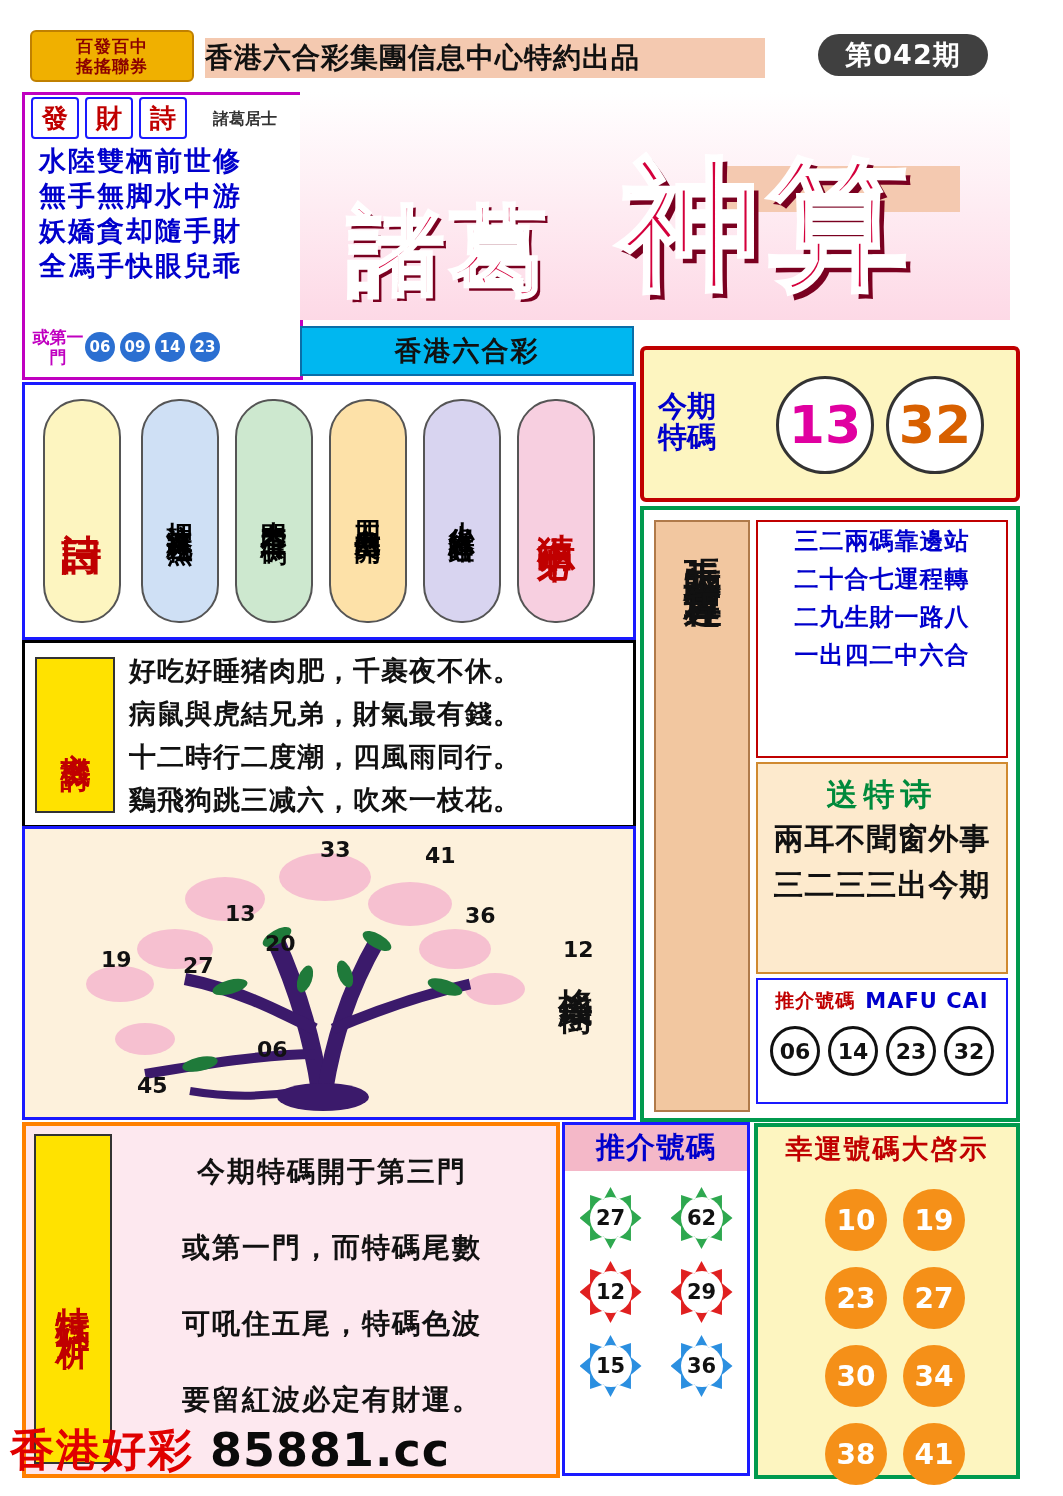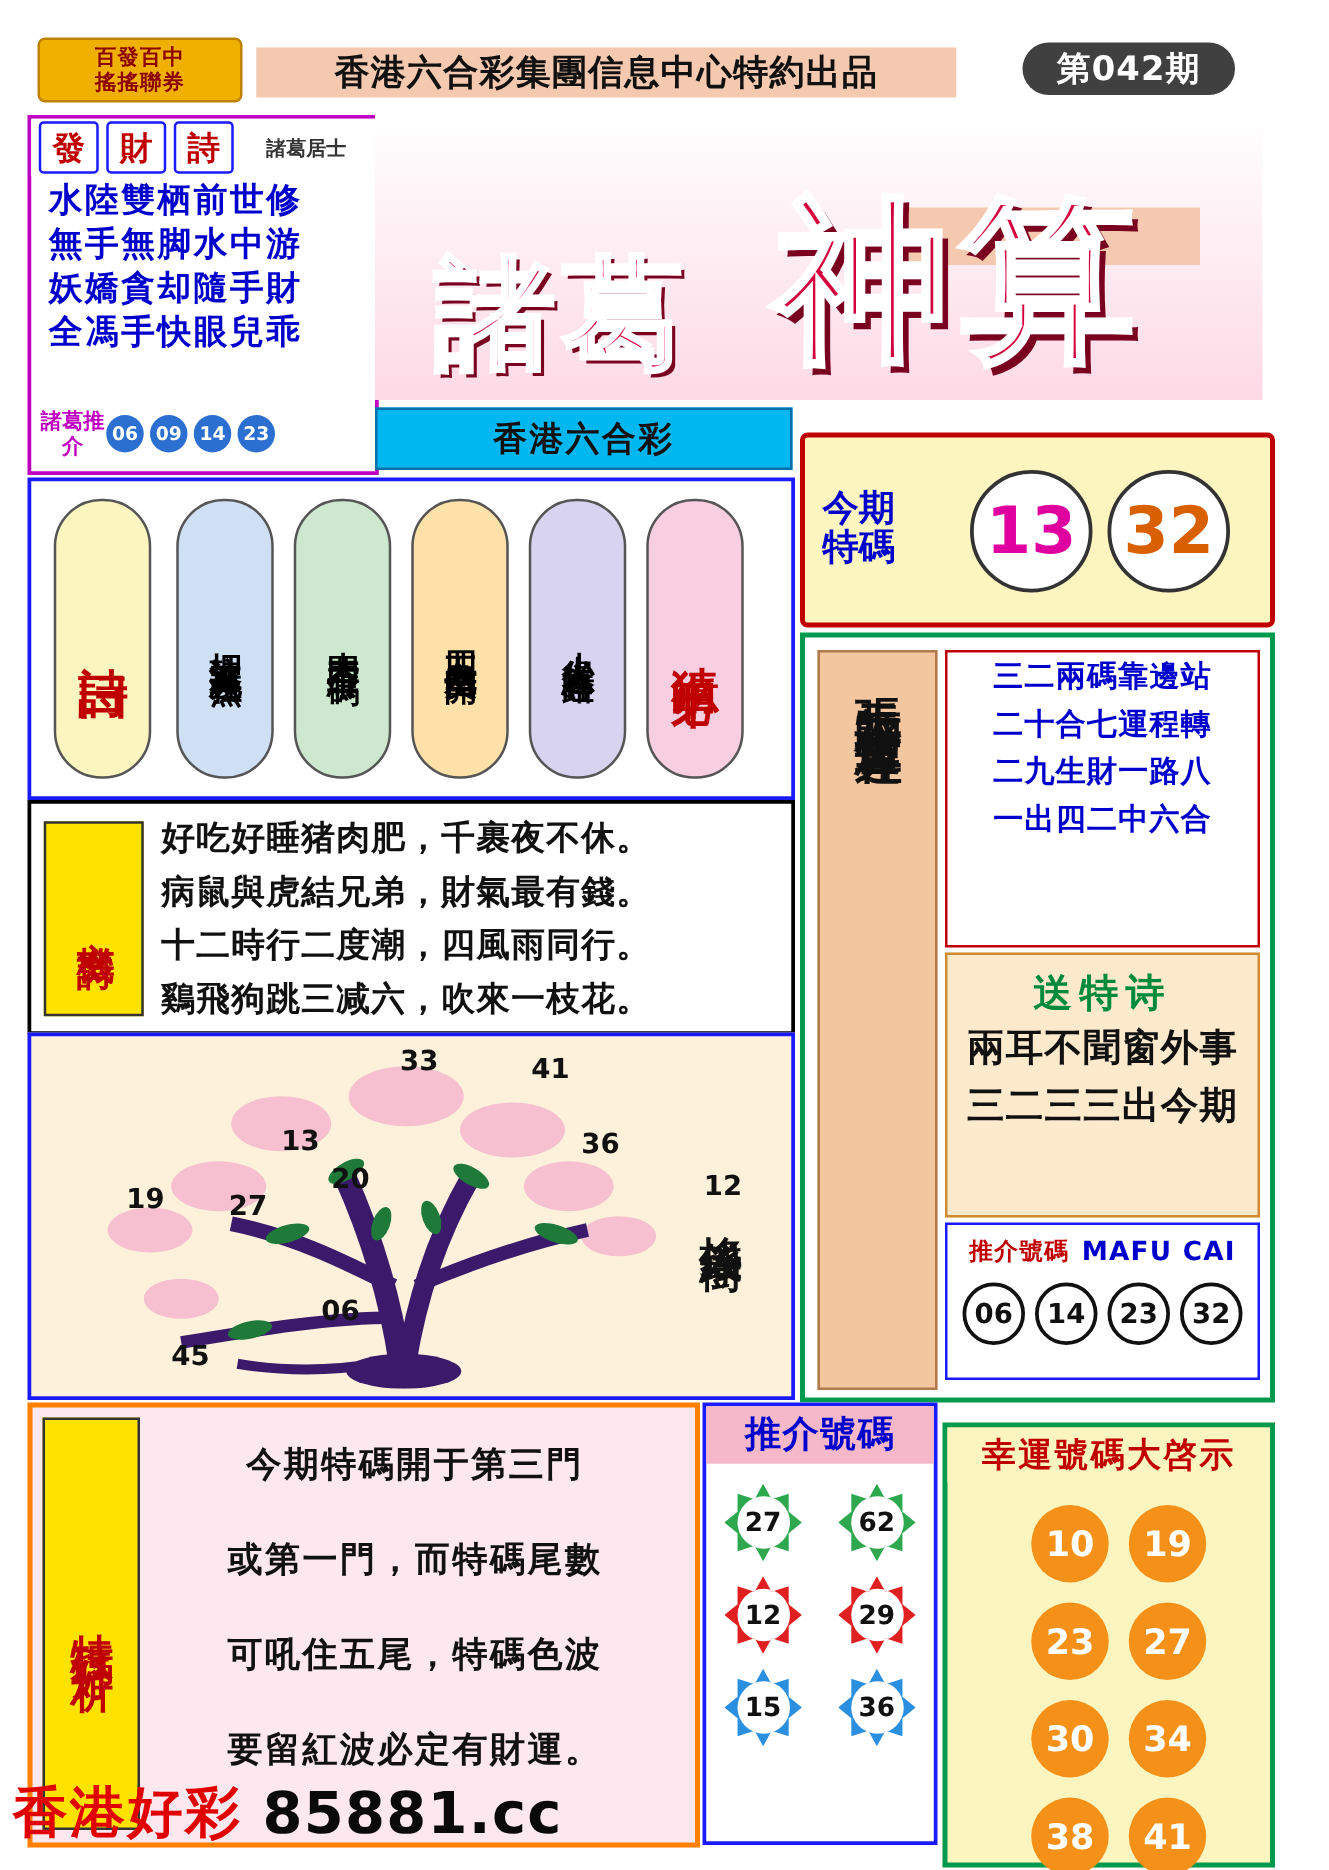--- a/index.html
+++ b/index.html
@@ -4,21 +4,21 @@
 <style>
   html,body{margin:0;padding:0;background:#fff;}
   body{width:1063px;height:1496px;font-family:"DejaVu Sans","Liberation Sans",sans-serif;position:relative;overflow:hidden;}
   .page{position:absolute;left:0;top:0;width:1063px;height:1496px;background:#fff;}
 
   
   .logo{position:absolute;left:30px;top:30px;width:160px;height:48px;background:#f0b000;border:2px solid #c08000;border-radius:6px;
         display:flex;flex-direction:column;align-items:center;justify-content:center;}
   .logo span{font-size:17px;font-weight:bold;color:#8b0000;line-height:20px;letter-spacing:1px;}
   .hdr-title{position:absolute;left:205px;top:38px;width:560px;height:40px;background:#f4c9b0;border:none;
-        display:flex;align-items:center;justify-content:center;}
+        display:flex;align-items:center;}
   .hdr-title span{font-size:28px;font-weight:bold;color:#111;letter-spacing:1px;}
   .issue{position:absolute;left:818px;top:34px;width:170px;height:42px;background:#404040;border-radius:21px;
         display:flex;align-items:center;justify-content:center;}
   .issue span{color:#fff;font-size:27px;font-weight:bold;letter-spacing:1px;}
 
   
   .poem{position:absolute;left:22px;top:92px;width:275px;height:282px;background:#fff;border:3px solid #c000c0;}
   .poem-head{height:46px;background:#fff;display:flex;align-items:center;padding-left:6px;}
   .poem-head .ch{width:44px;height:38px;margin-right:6px;background:#fff;border:2px solid #1a1aff;border-radius:4px;
         display:flex;align-items:center;justify-content:center;font-size:26px;font-weight:bold;color:#c00000;}
@@ -113,21 +113,21 @@
   .tjh .hd span{font-size:29px;font-weight:bold;color:#0000cc;letter-spacing:1px;}
   .tjh .grid{display:flex;flex-wrap:wrap;justify-content:space-around;padding-top:10px;}
   .star{width:62px;height:62px;margin:6px 2px;display:flex;align-items:center;justify-content:center;
         font-size:21px;font-weight:bold;color:#111;background:#fff;
         clip-path:polygon(50% 0%,61% 20%,83% 13%,83% 36%,100% 50%,83% 64%,83% 87%,61% 80%,50% 100%,39% 80%,17% 87%,17% 64%,0% 50%,17% 36%,17% 13%,39% 20%);}
   .star.g{background:#2ea84f;}
   .star.r{background:#e02020;}
   .star.b{background:#2b8fe0;}
   .star i{width:42px;height:42px;border-radius:50%;background:#fff;display:flex;align-items:center;justify-content:center;font-style:normal;}
 
-  .lucky{position:absolute;left:732px;top:16px;width:258px;height:348px;background:#fdf5c0;border:4px solid #009a4e;}
+  .lucky{position:absolute;left:732px;top:1px;width:258px;height:348px;background:#fdf5c0;border:4px solid #009a4e;}
   .lucky .hd{height:44px;background:#fdf5c0;display:flex;align-items:center;justify-content:center;}
   .lucky .hd span{font-size:27px;font-weight:bold;color:#c00000;letter-spacing:2px;}
   .lucky .grid{display:flex;flex-wrap:wrap;justify-content:center;padding:10px 6px 0 22px;}
   .lb{width:62px;height:62px;border-radius:50%;background:#f59018;margin:8px 8px;
         display:flex;align-items:center;justify-content:center;font-size:28px;font-weight:bold;color:#fff;}
 
   
   .wm{position:absolute;left:10px;top:1418px;width:700px;height:64px;display:flex;align-items:center;}
   .wm .cn{font-size:44px;font-weight:bold;color:#e00000;letter-spacing:2px;}
   .wm .num{font-size:46px;font-weight:bold;color:#0a0a0a;margin-left:16px;letter-spacing:1px;}
@@ -155,21 +155,21 @@
       <div class="ch">詩</div>
       <div class="auth">諸葛居士</div>
     </div>
     <div class="poem-lines">
       <div>水陸雙栖前世修</div>
       <div>無手無脚水中游</div>
       <div>妖嬌貪却隨手財</div>
       <div>全馮手快眼兒乖</div>
     </div>
     <div class="poem-rec">
-      <div class="lbl">諸葛推介</div>
+      <div class="lbl">或第一門</div>
       <div class="ballsm">06</div>
       <div class="ballsm">09</div>
       <div class="ballsm">14</div>
       <div class="ballsm">23</div>
     </div>
   </div>
 
   <div class="bigtitle">
     <div class="smear"></div>
     <div class="bt1">諸葛</div>

